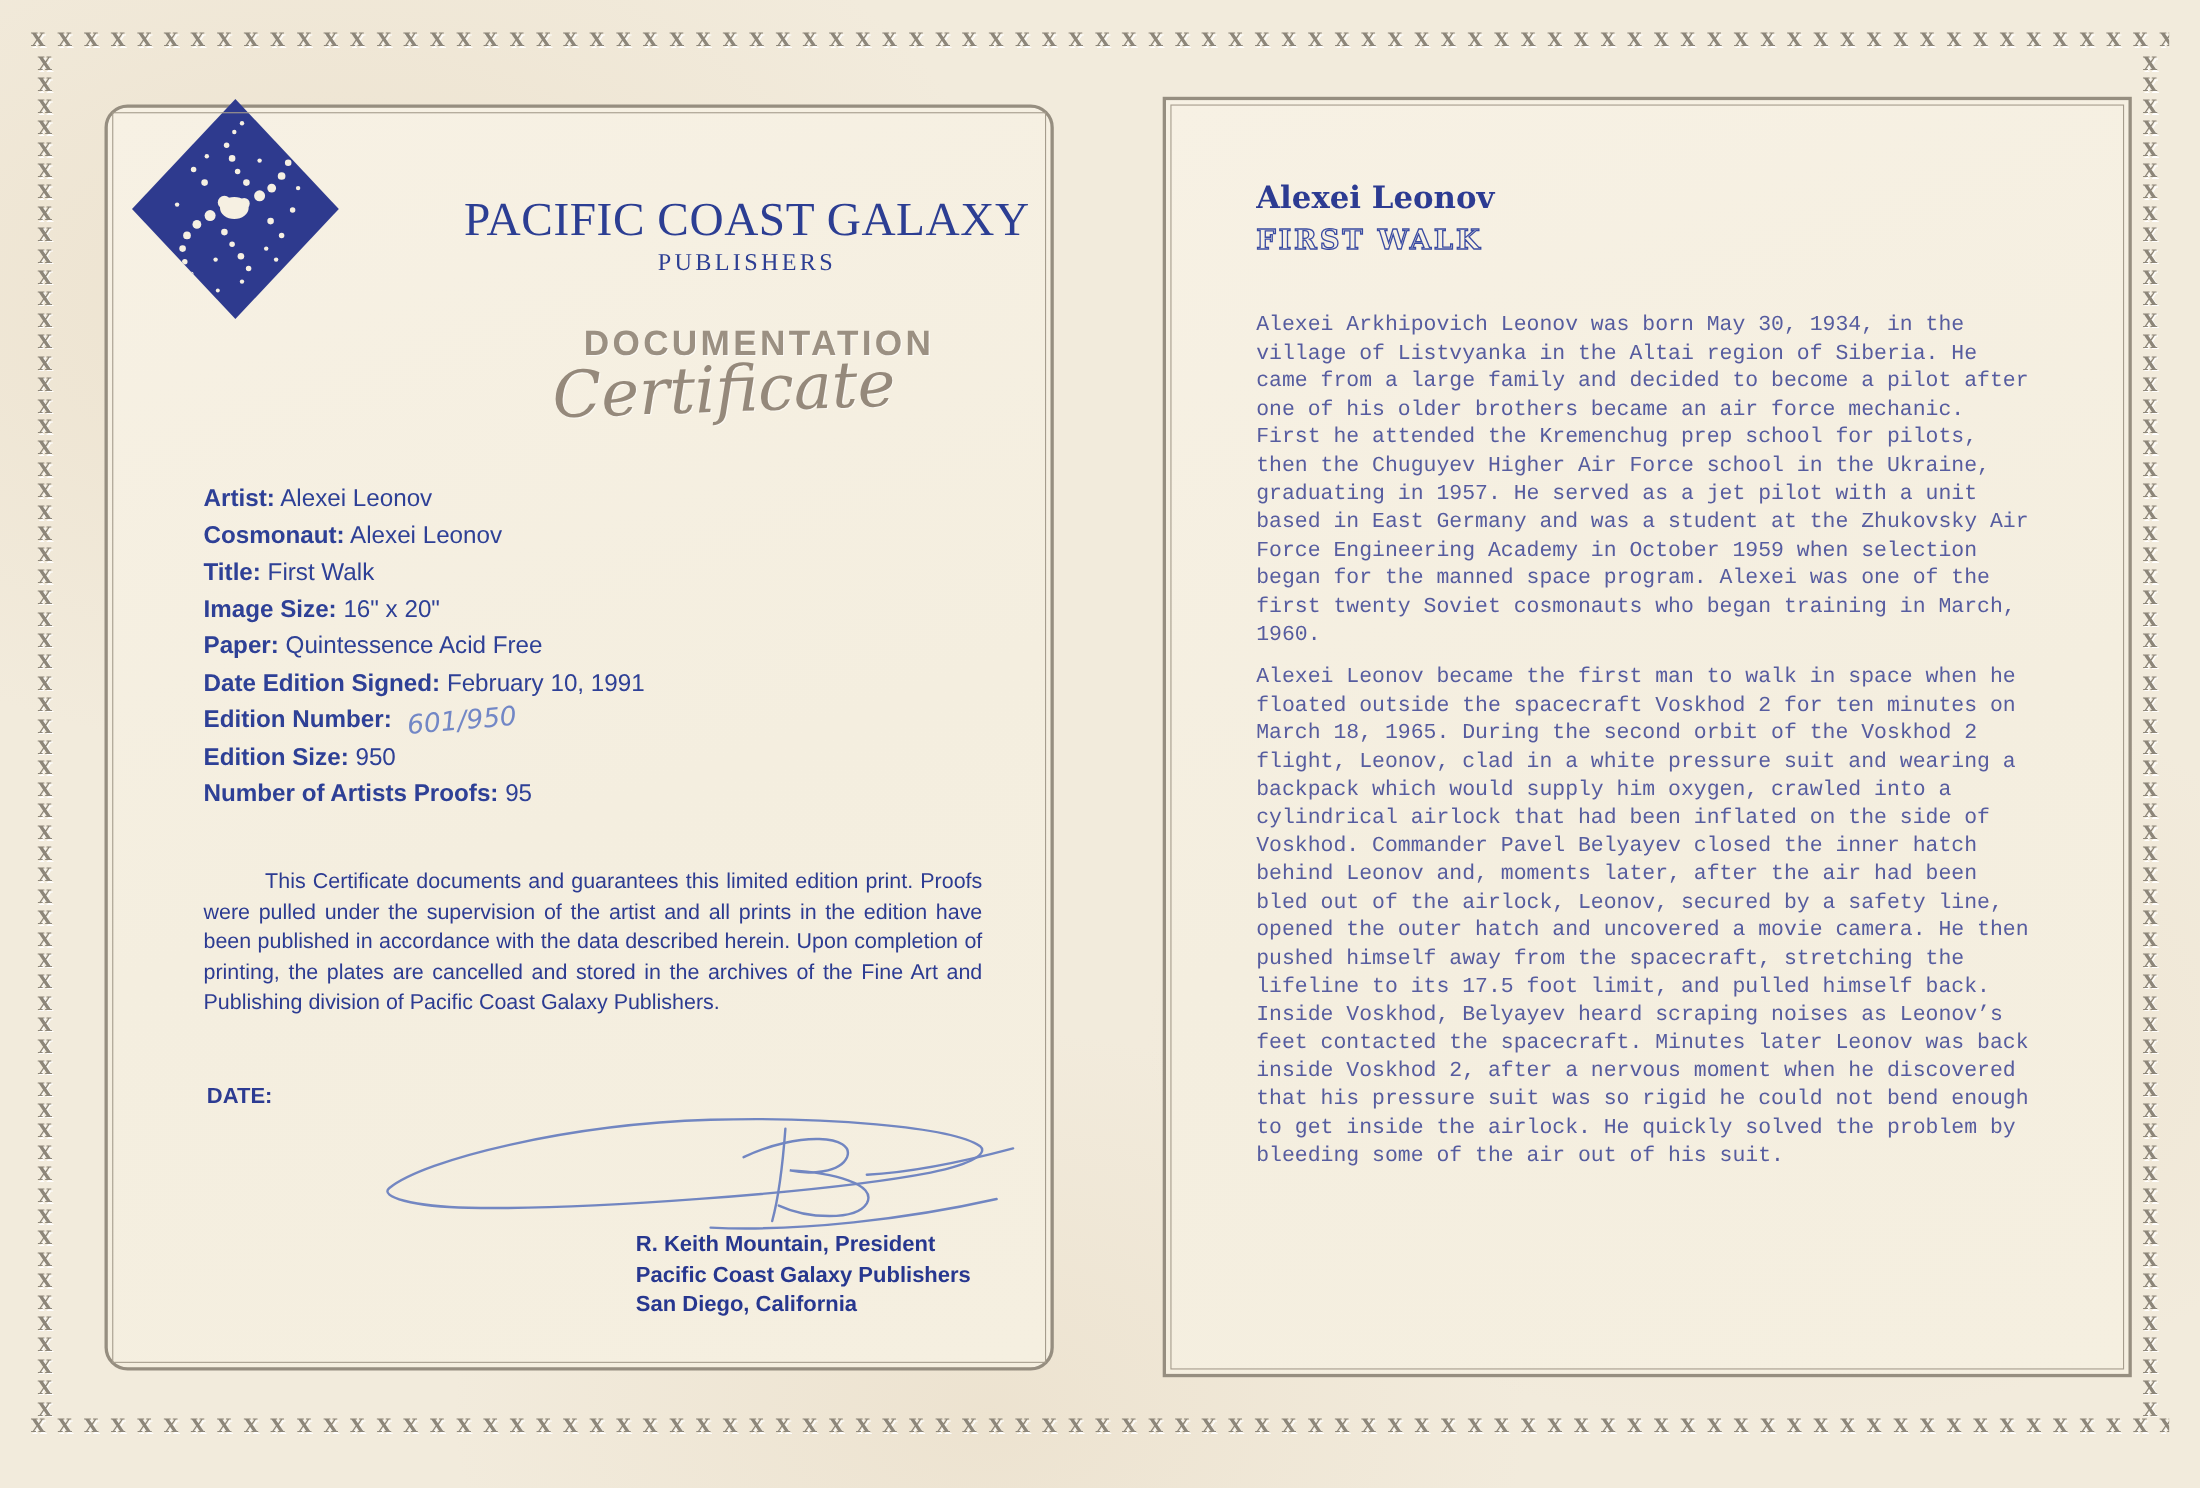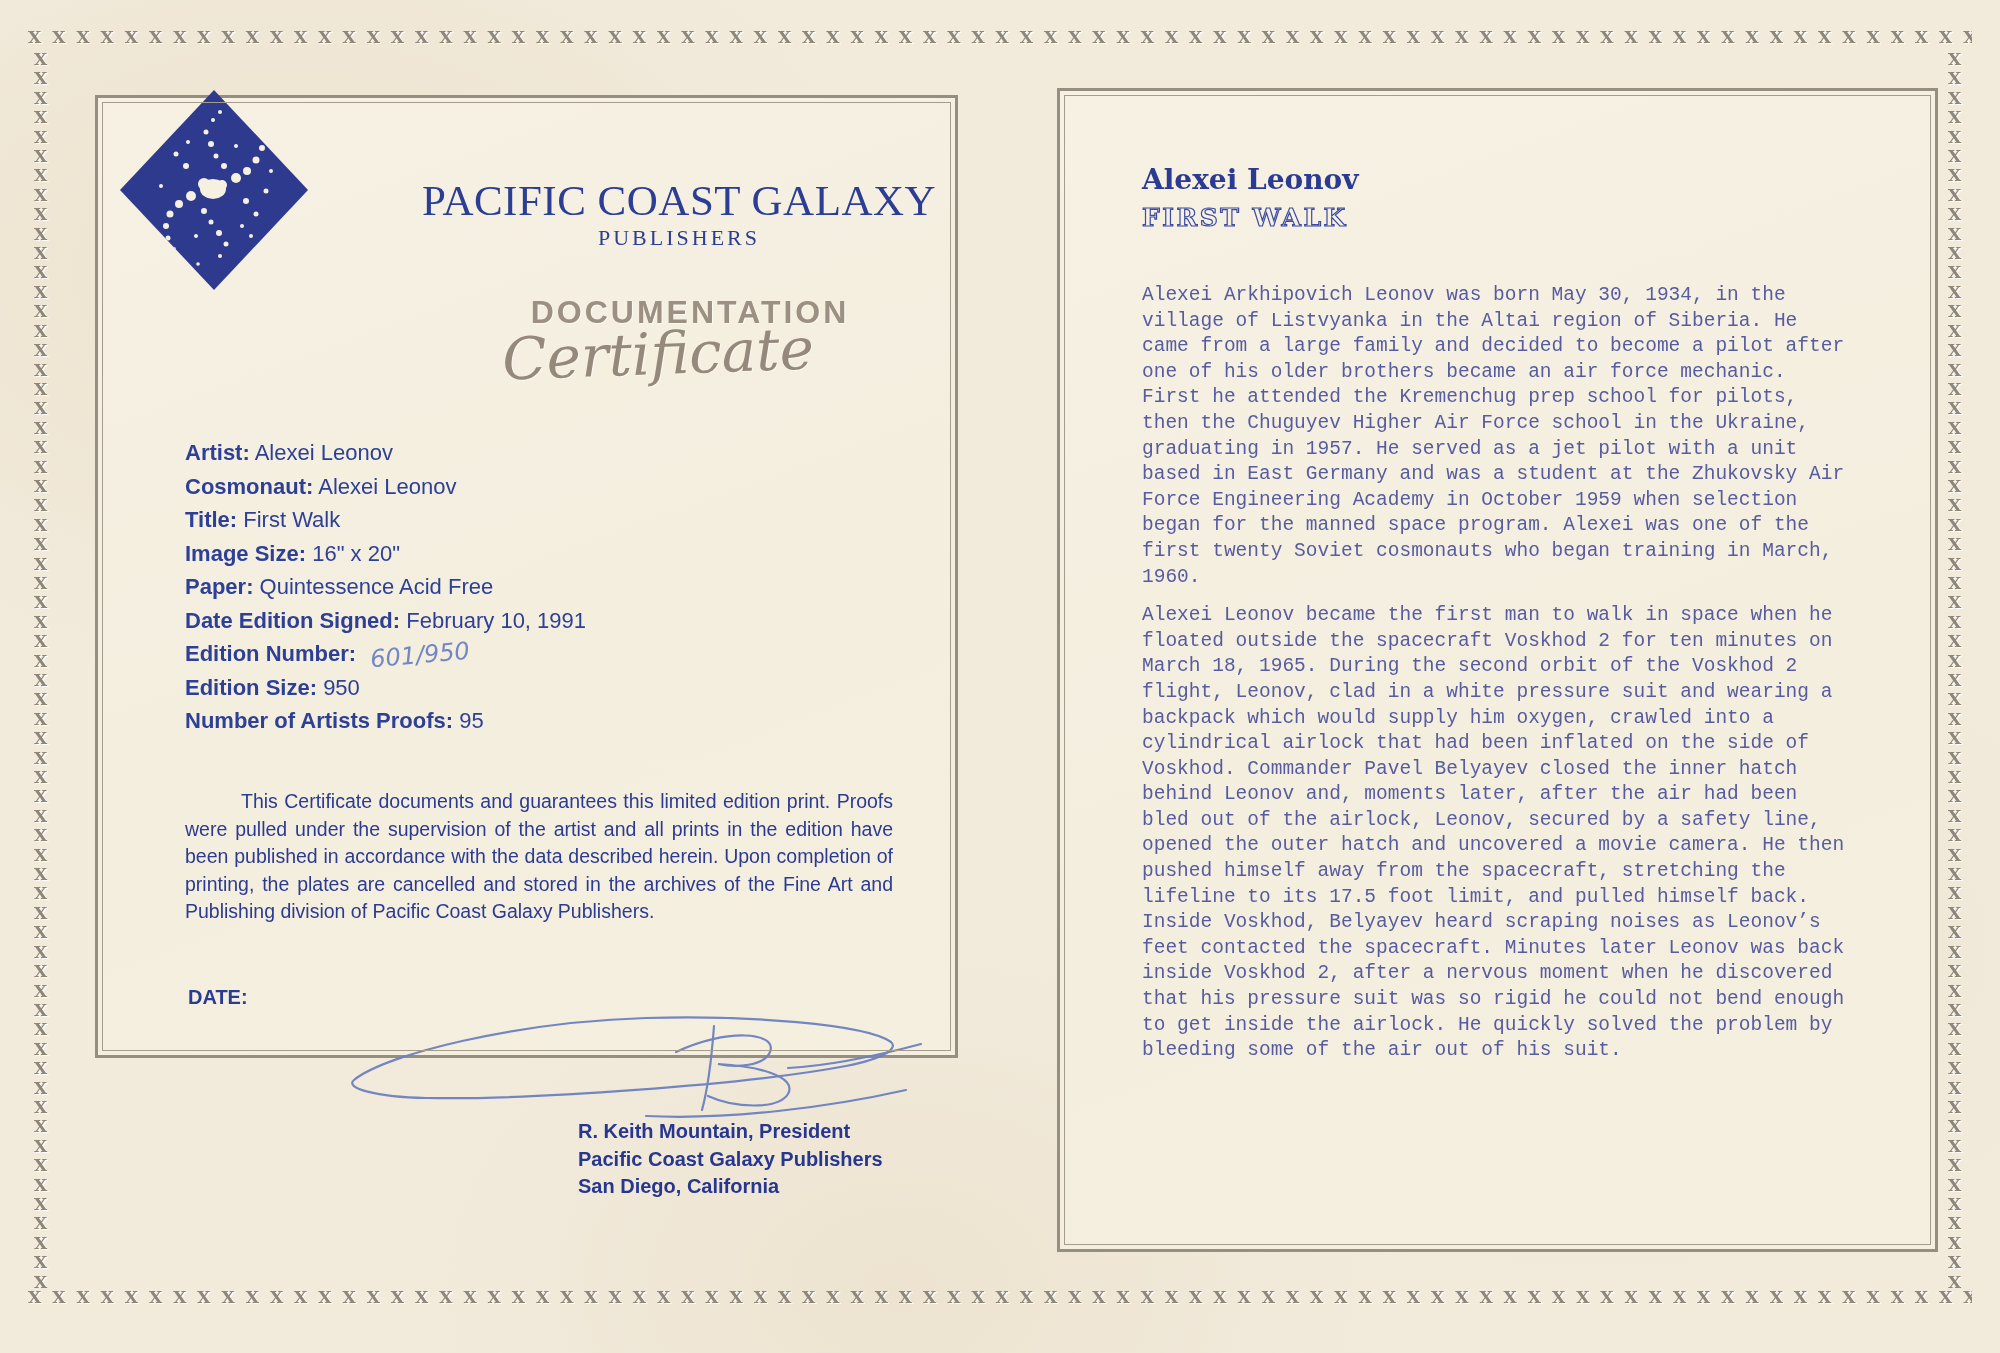--- a/index.html
+++ b/index.html
@@ -35,21 +35,21 @@
   
   .panel {
     position:absolute;
     background:linear-gradient(160deg, #f7f1e4 0%, #f4eedf 55%, #f5efe0 100%);
     border:3px solid #968e80;
   }
   .panel::after {
     content:""; position:absolute; inset:4px;
     border:1px solid #a59c8c; pointer-events:none;
   }
-  .panel-left  { left:95px;  top:95px; width:863px;  height:963px; }
+  .panel-left  { left:95px;  top:95px; width:863px;  height:1151px;border-radius:21px; }
   .panel-right { left:1057px; top:88px; width:881px; height:1164px; }
 
   
   .logo { position:absolute; left:18px; top:-12px; }
 
   .lp-title {
     position:absolute; left:581px; top:78px; transform:translateX(-50%);
     font-family:"Liberation Serif", serif; font-size:43px; white-space:nowrap;
     color:#2c3e93; letter-spacing:.5px;
   }

